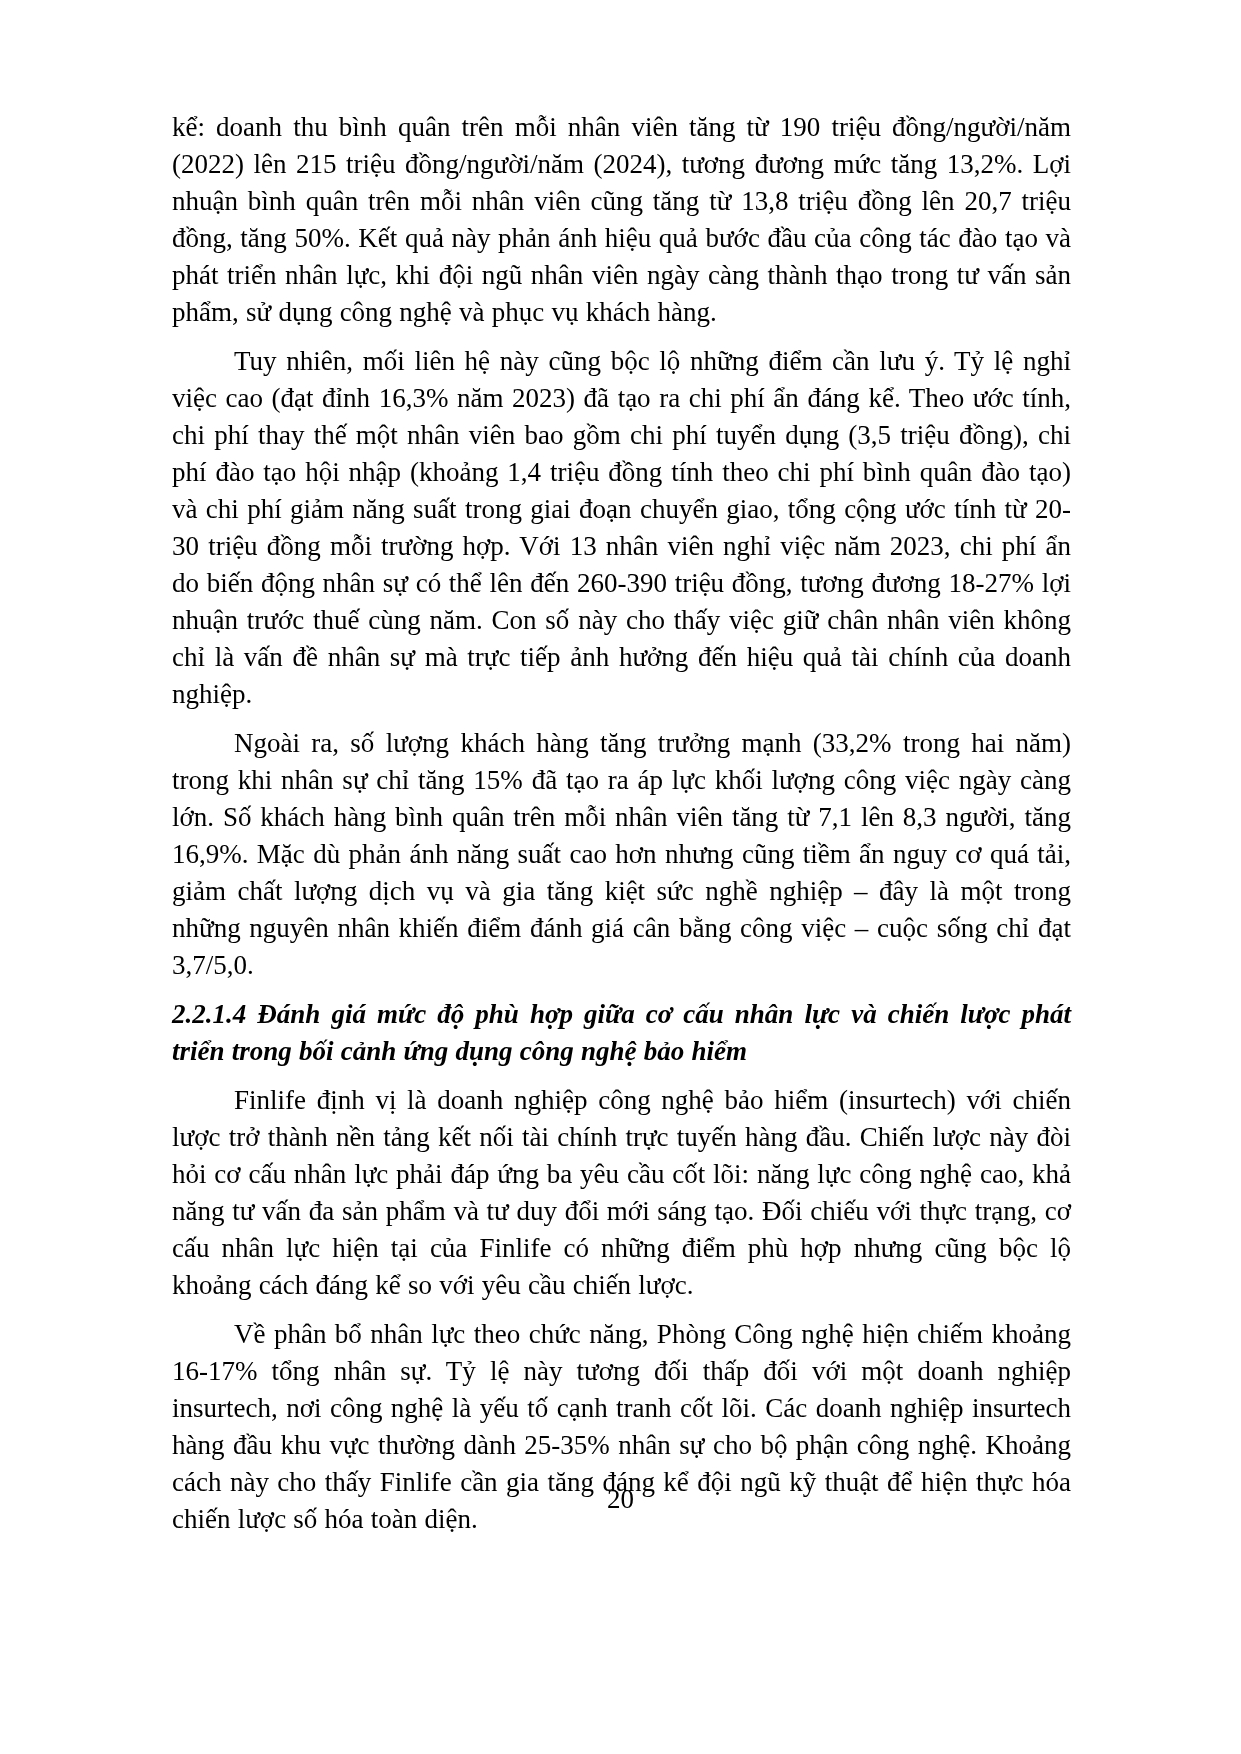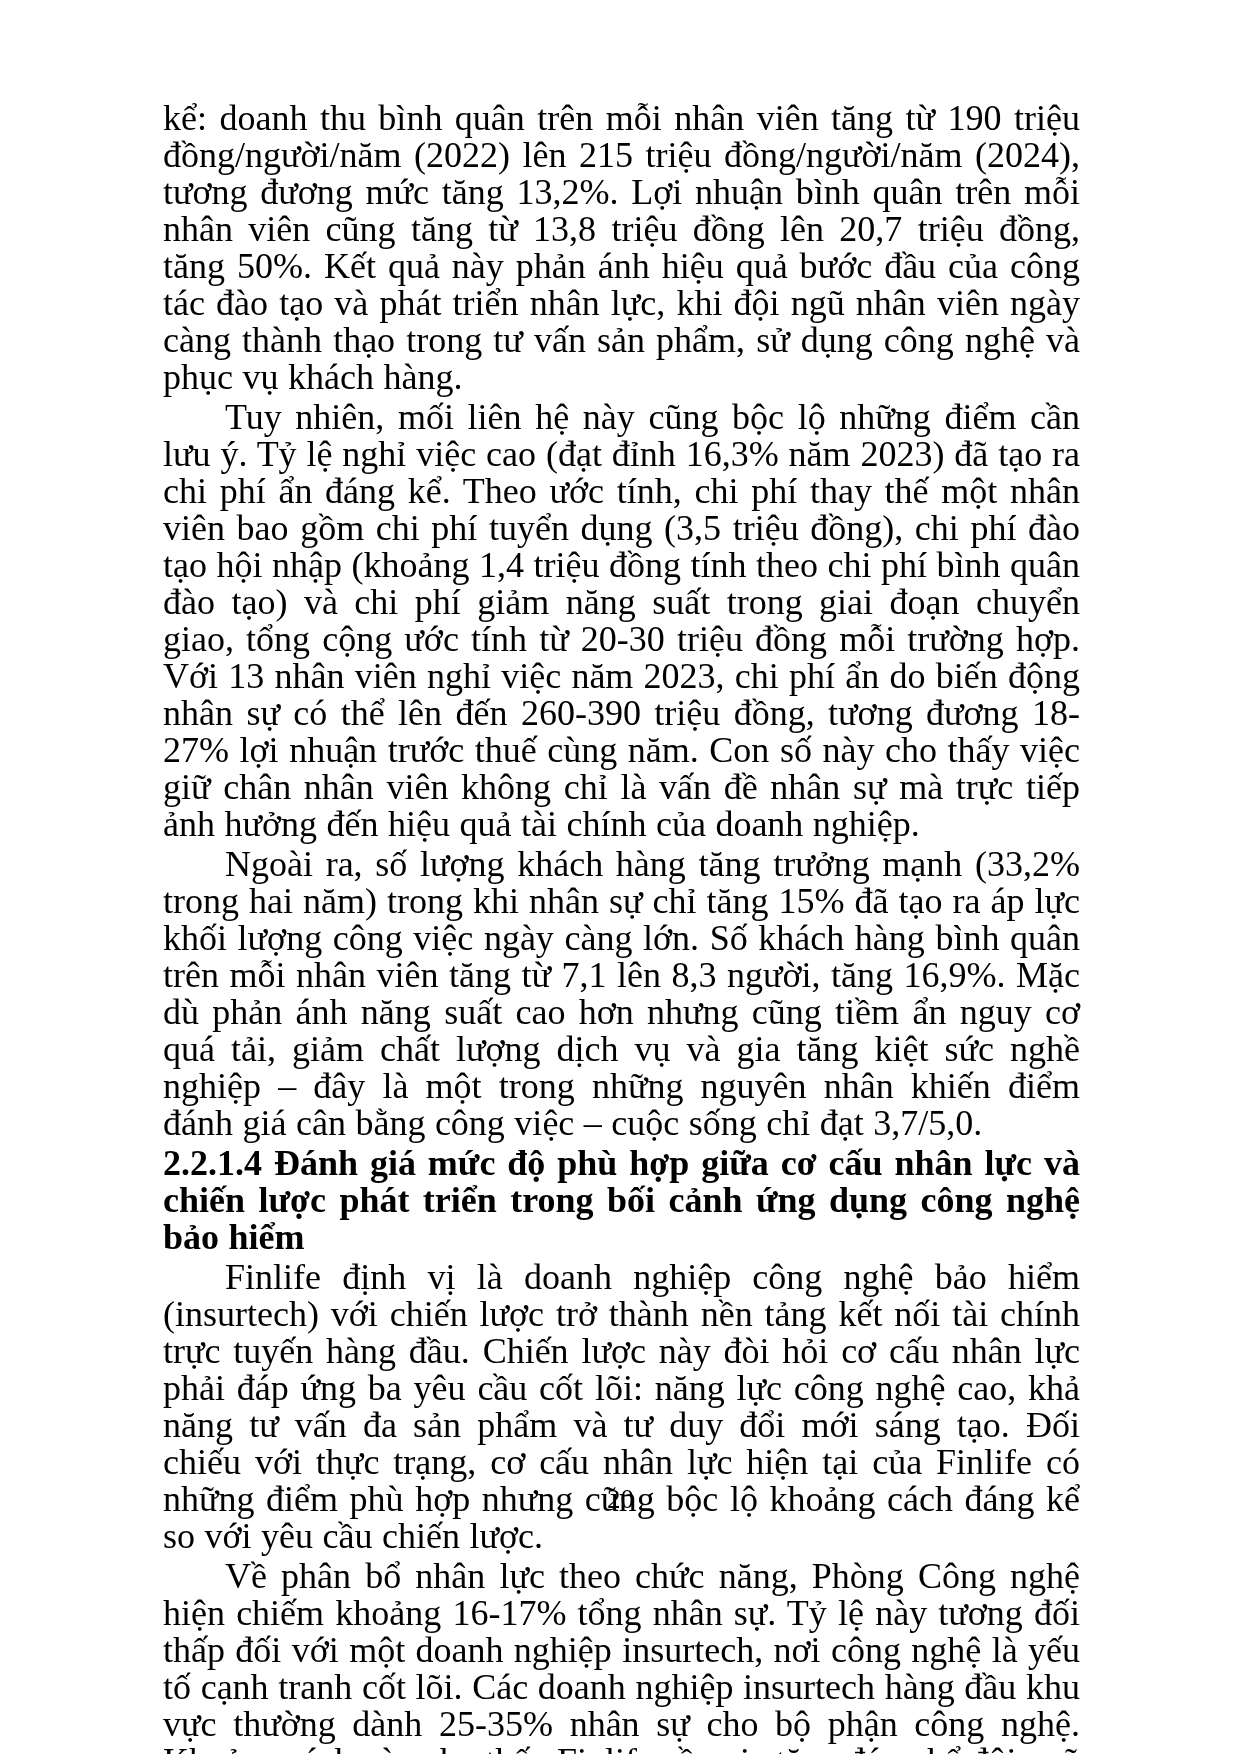--- a/index.html
+++ b/index.html
@@ -12,31 +12,32 @@
     width: 1241px;
     height: 1754px;
     box-sizing: border-box;
     background: #ffffff;
     font-family: "Liberation Serif", "DejaVu Serif", serif;
     color: #000000;
     padding: 97px 158px 0 160px;
     overflow: hidden;
   }
   .par {
-    font-size: 36px;
+    font-size: 27px;
     line-height: 37px;
     text-align: justify;
-    margin: 3px;
+    margin: 12px;
     word-spacing: 0.5px;
   }
   .indent {
     text-indent: 62px;
   }
   .heading {
     font-weight: bold;
+    font-style: italic;
   }
   .page-number {
     position: absolute;
     top: 1481px;
     left: 0;
     width: 1241px;
     text-align: center;
     font-size: 27px;
     line-height: 37px;
   }

